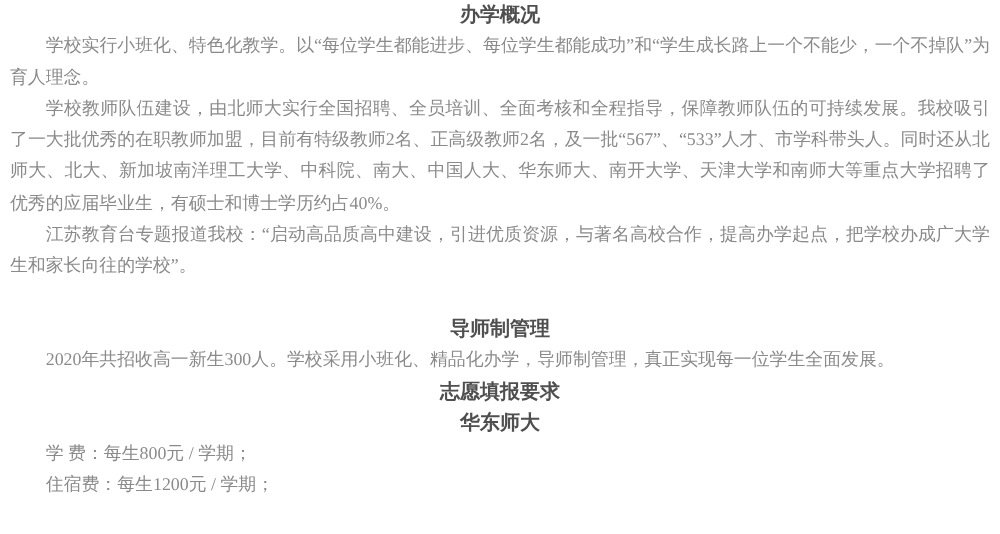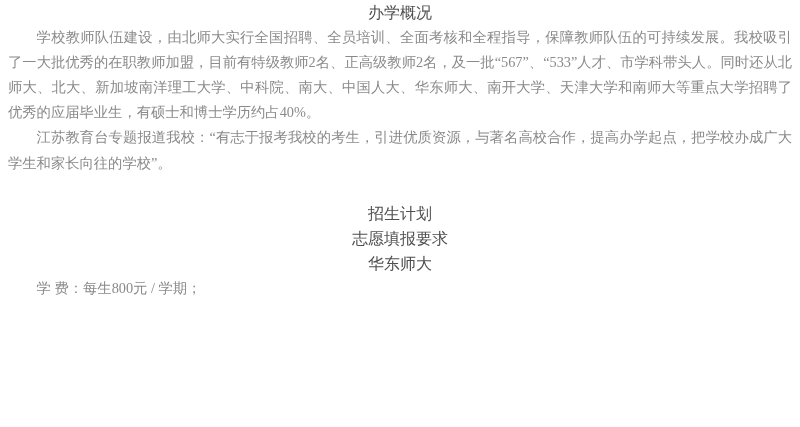--- a/index.html
+++ b/index.html
@@ -18,50 +18,53 @@
     font-family: "Liberation Serif", "DejaVu Serif", serif;
     font-size: 14.3px;
     line-height: 25.1px;
     color: #8a8a8a;
   }
   .sec-heading {
     margin: 0;
     text-align: center;
     font-family: "Liberation Sans", "DejaVu Sans", sans-serif;
     font-size: 16px;
-    font-weight: normal;
+    font-weight: bold;
     color: #4f4f4f;
     line-height: 25.1px;
   }
   .gap-before {
     margin-top: 25.1px;
   }
   .para {
     margin: 0;
     text-indent: 2em;
     text-align: justify;
     color: #8a8a8a;
   }
 </style>
 </head>
 <body>
 
 <div class="doc">
 
   <h2 class="sec-heading">办学概况</h2>
 
+  <p class="para">学校实行小班化、特色化教学。以“每位学生都能进步、每位学生都能成功”和“学生成长路上一个不能少，一个不掉队”为育人理念。</p>
 
   <p class="para">学校教师队伍建设，由北师大实行全国招聘、全员培训、全面考核和全程指导，保障教师队伍的可持续发展。我校吸引了一大批优秀的在职教师加盟，目前有特级教师2名、正高级教师2名，及一批“567”、“533”人才、市学科带头人。同时还从北师大、北大、新加坡南洋理工大学、中科院、南大、中国人大、华东师大、南开大学、天津大学和南师大等重点大学招聘了优秀的应届毕业生，有硕士和博士学历约占40%。</p>
 
-  <p class="para">江苏教育台专题报道我校：“有志于报考我校的考生，引进优质资源，与著名高校合作，提高办学起点，把学校办成广大学生和家长向往的学校”。</p>
+  <p class="para">江苏教育台专题报道我校：“启动高品质高中建设，引进优质资源，与著名高校合作，提高办学起点，把学校办成广大学生和家长向往的学校”。</p>
 
-  <h2 class="sec-heading gap-before">招生计划</h2>
+  <h2 class="sec-heading gap-before">导师制管理</h2>
 
+  <p class="para">2020年共招收高一新生300人。学校采用小班化、精品化办学，导师制管理，真正实现每一位学生全面发展。</p>
 
   <h2 class="sec-heading">志愿填报要求</h2>
 
 
   <h2 class="sec-heading">华东师大</h2>
 
   <p class="para">学 费：每生800元 / 学期；</p>
 
+  <p class="para">住宿费：每生1200元 / 学期；</p>
 
 </div>
 
 </body></html>

